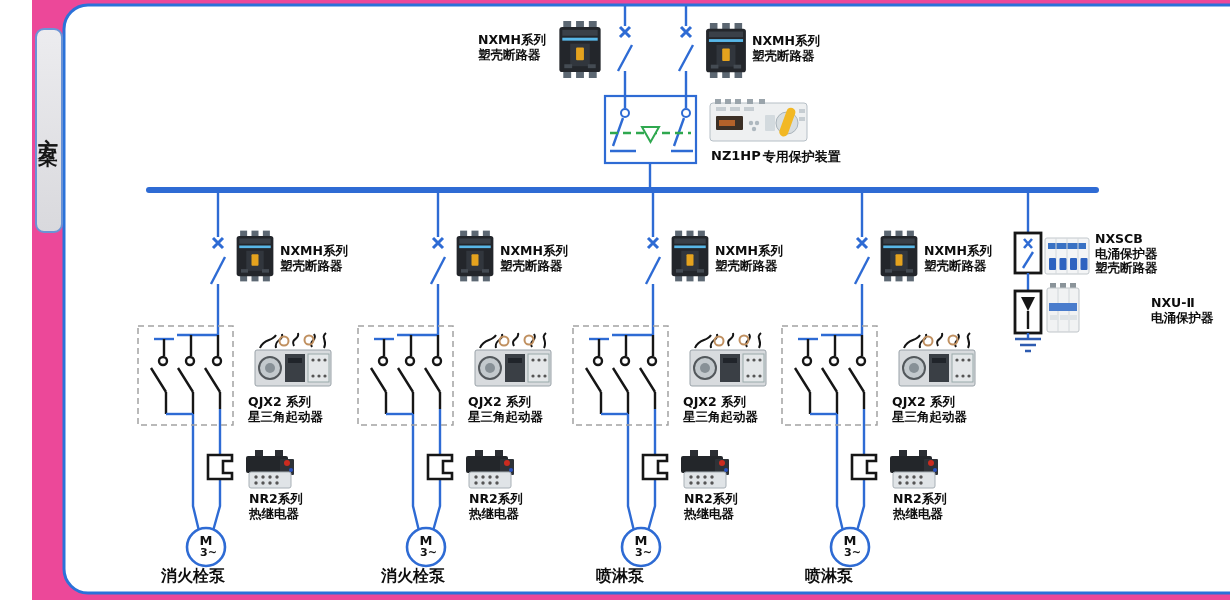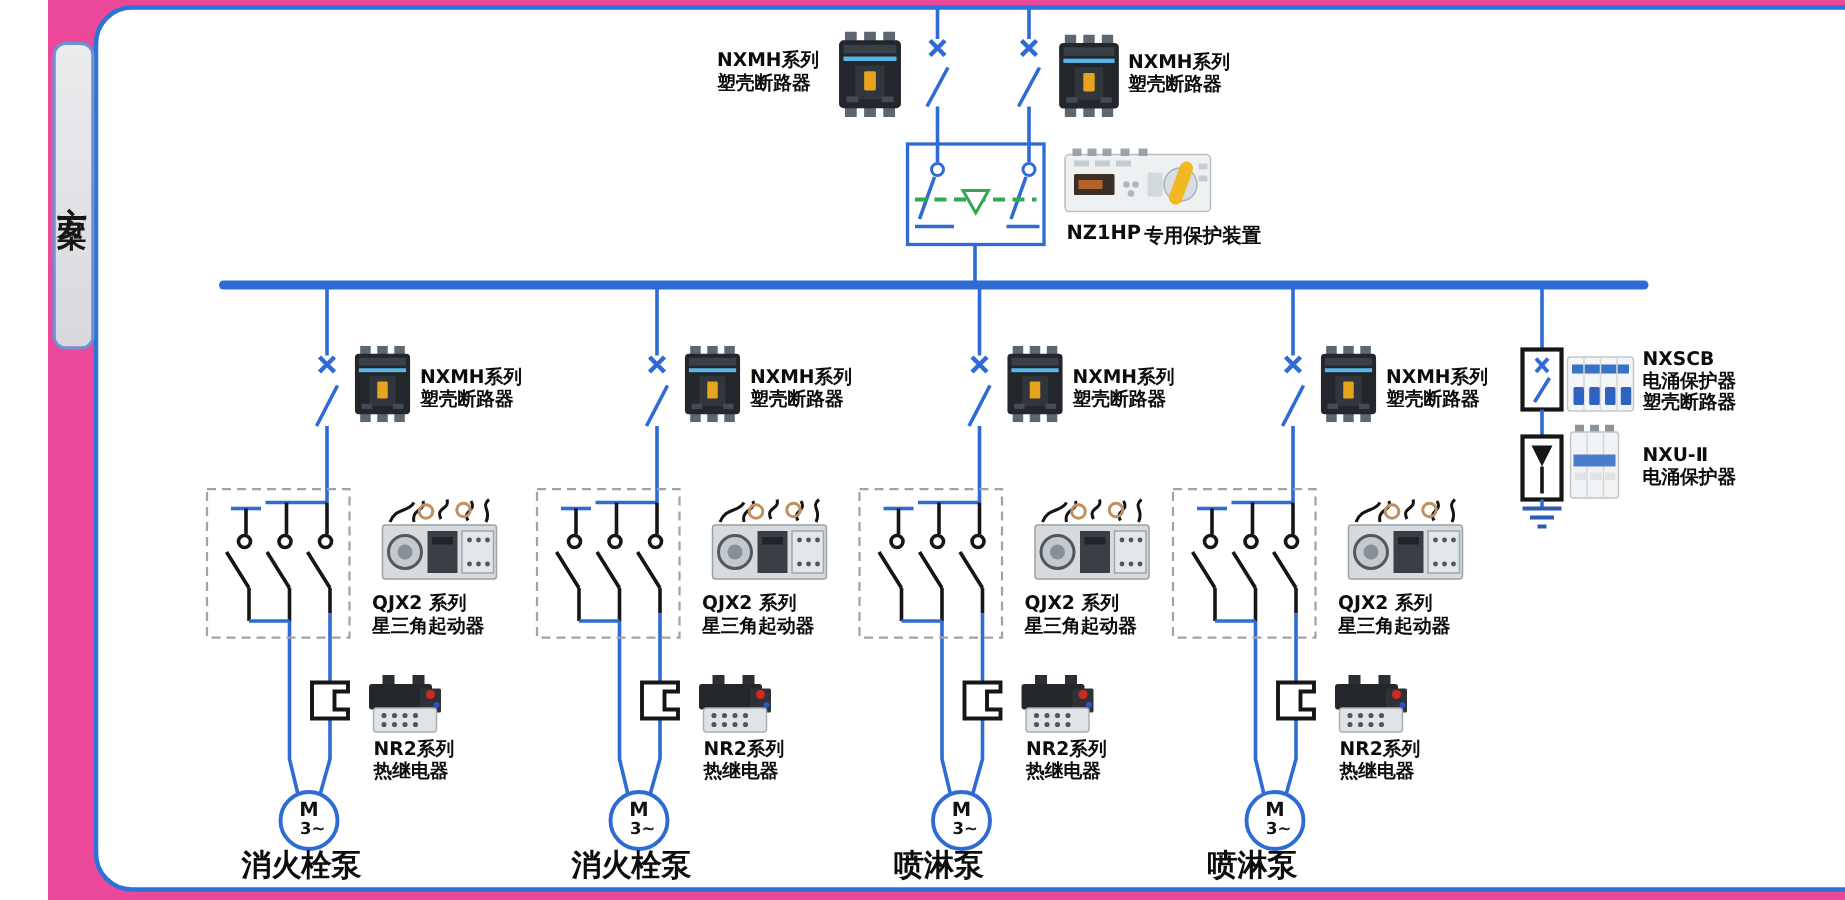--- a/index.html
+++ b/index.html
@@ -8,21 +8,21 @@
   svg{display:block;}
   .wires{position:absolute;left:0;top:0;}
   .tab{position:absolute;left:3px;top:28px;width:28px;height:205px;
        background:linear-gradient(180deg,#ececef,#d9d9dd);
        border:2px solid #6a93d6;border-radius:9px;box-sizing:border-box;
        display:flex;align-items:center;justify-content:center;}
   .tab span{writing-mode:vertical-rl;text-orientation:upright;font-size:20px;font-weight:700;
        color:#161616;letter-spacing:7px;margin-top:4px;}
   .lbl{position:absolute;font-weight:700;color:#0d0d0d;font-size:12.5px;line-height:14.5px;white-space:nowrap;}
   .lbl.center{}
-  .lbl.big{font-size:20px;line-height:18px;}
+  .lbl.big{font-size:16px;line-height:18px;}
   .ats-lbl{position:absolute;display:flex;gap:2px;font-weight:700;font-size:13px;color:#0d0d0d;white-space:nowrap;}
   .motor-txt{position:absolute;width:40px;text-align:center;font-weight:700;color:#111;}
   .motor-txt .m{font-size:13px;line-height:12px;}
   .motor-txt .p{font-size:11px;line-height:11px;padding-left:5px;}
 </style>
 </head>
 <body>
 
 <div class="stage">
 
@@ -383,18 +383,18 @@
   </div>
   <div class="lbl big center" style="left:773px;top:567px;width:90px;">
     <span>喷淋泵</span>
   </div>
 
   <div class="lbl" style="left:1063px;top:232px;">
     <div>NXSCB</div>
       <div>电涌保护器</div>
       <div>塑壳断路器</div>
   </div>
-  <div class="lbl" style="left:1063px;top:296px;">
+  <div class="lbl" style="left:1119px;top:296px;">
     <div>NXU-Ⅱ</div>
       <div>电涌保护器</div>
   </div>
 
 </div>
 
 </body></html>

